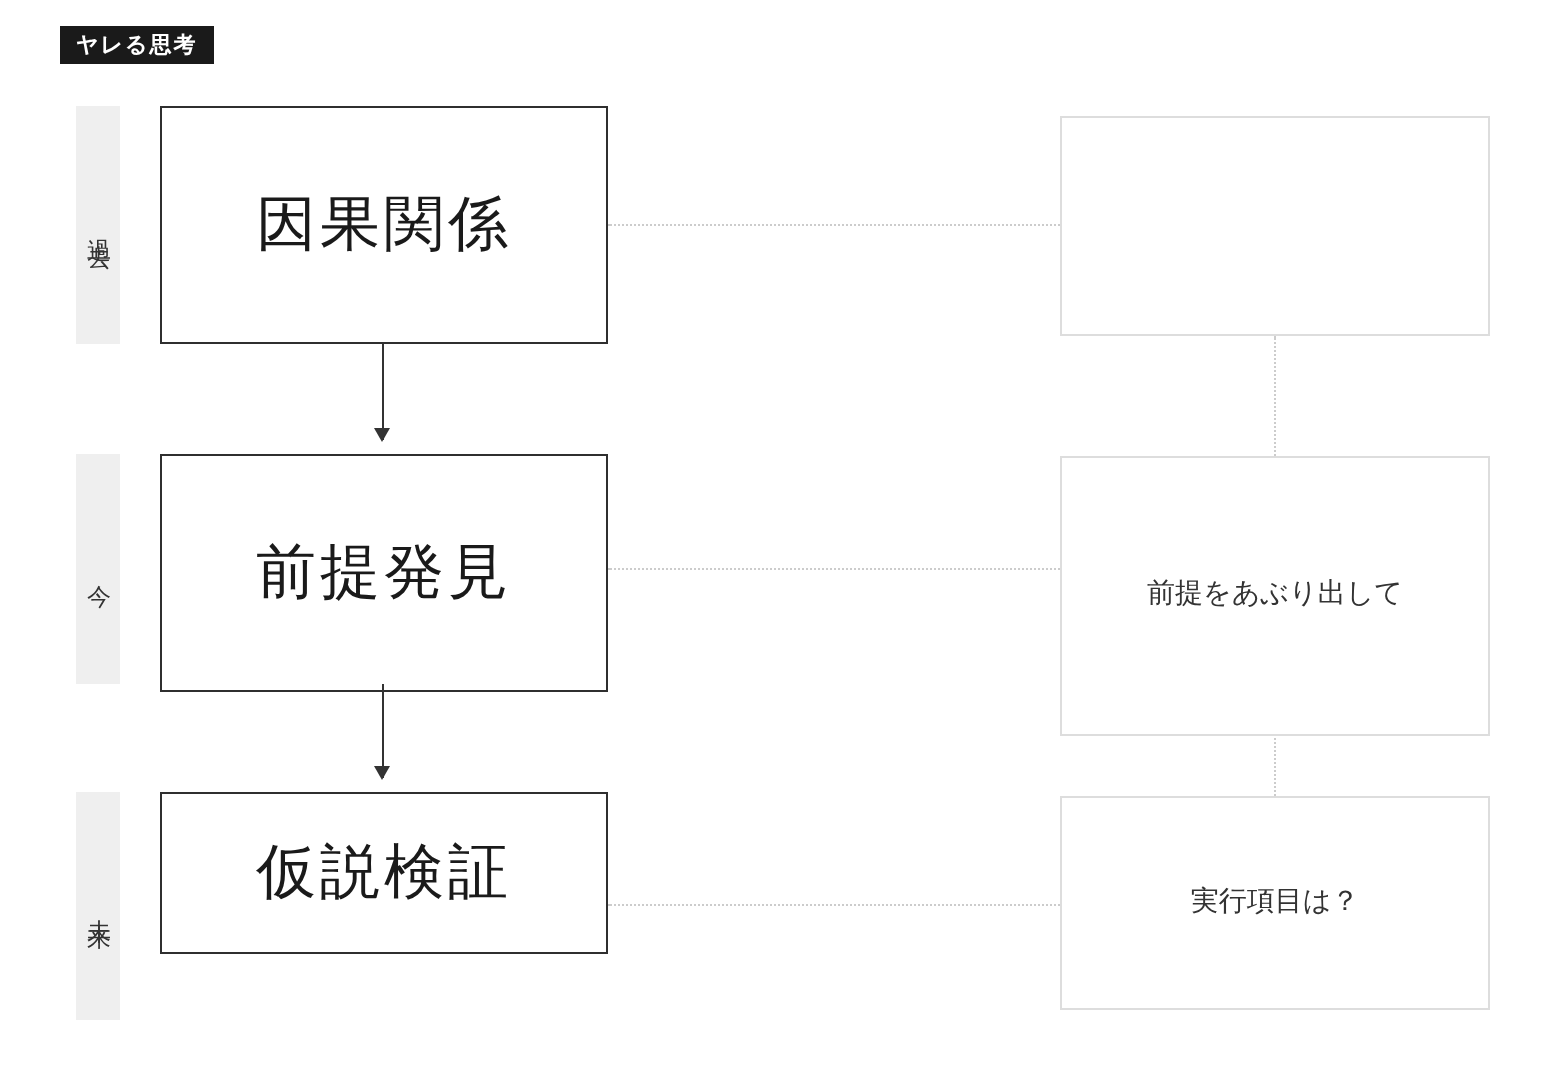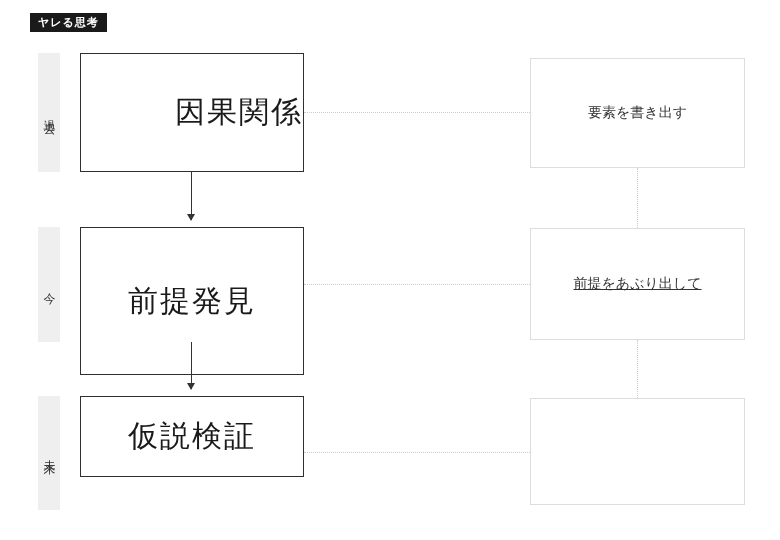--- a/index.html
+++ b/index.html
@@ -68,48 +68,48 @@
   <div class="timebar" style="top:53px; height:119px;">
     <span class="vtext">過去</span>
   </div>
   <div class="timebar" style="top:227px; height:115px;">
     <span class="vtext">今</span>
   </div>
   <div class="timebar" style="top:396px; height:114px;">
     <span class="vtext">未来</span>
   </div>
 
-  <div class="mainbox" style="top:53px; height:119px;justify-content:flex-end;">
+  <div class="mainbox" style="top:53px; height:119px;">
     <span>因果関係</span>
   </div>
-  <div class="mainbox" style="top:227px; height:148px;">
+  <div class="mainbox" style="top:227px; height:119px;">
     <span>前提発見</span>
   </div>
   <div class="mainbox" style="top:396px; height:81px;">
     <span>仮説検証</span>
   </div>
 
   <div class="arrow" style="top:172px; height:48px;"></div>
   <div class="arrow" style="top:342px; height:47px;"></div>
 
   <div class="h-dotted" style="left:304px; top:112px; width:226px;"></div>
   <div class="h-dotted" style="left:304px; top:284px; width:226px;"></div>
   <div class="h-dotted" style="left:304px; top:452px; width:226px;"></div>
 
   <div class="v-dotted" style="left:637px; top:168px; height:60px;"></div>
   <div class="v-dotted" style="left:637px; top:340px; height:58px;"></div>
 
   <div class="notebox" style="top:58px; height:110px;">
     <div class="lines">
-      <div>要素を書き出す</div>
     </div>
   </div>
-  <div class="notebox" style="top:228px; height:112px;text-decoration:underline;">
+  <div class="notebox" style="top:228px; height:140px;">
     <div class="lines">
       <div>前提をあぶり出して</div>
     </div>
   </div>
   <div class="notebox" style="top:398px; height:107px;">
     <div class="lines">
+      <div>実行項目は？</div>
     </div>
   </div>
 
 </div>
 
 </body></html>

